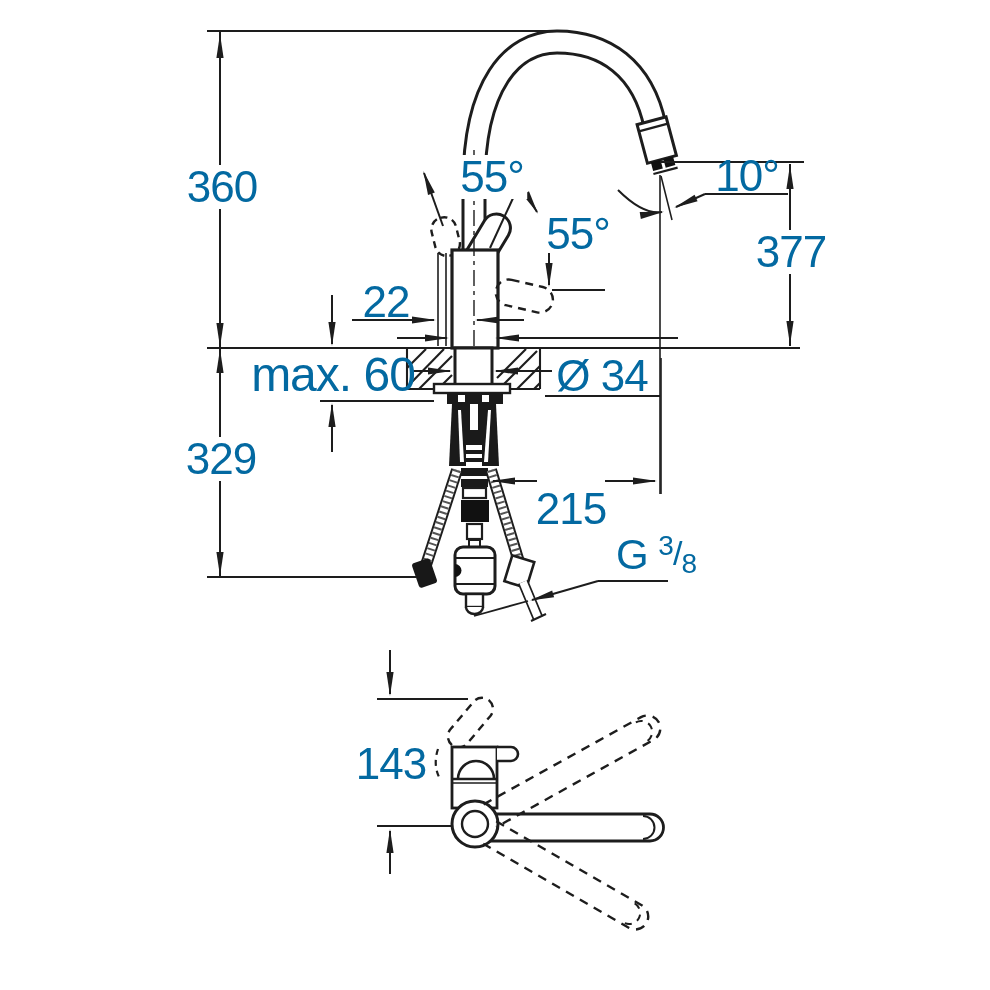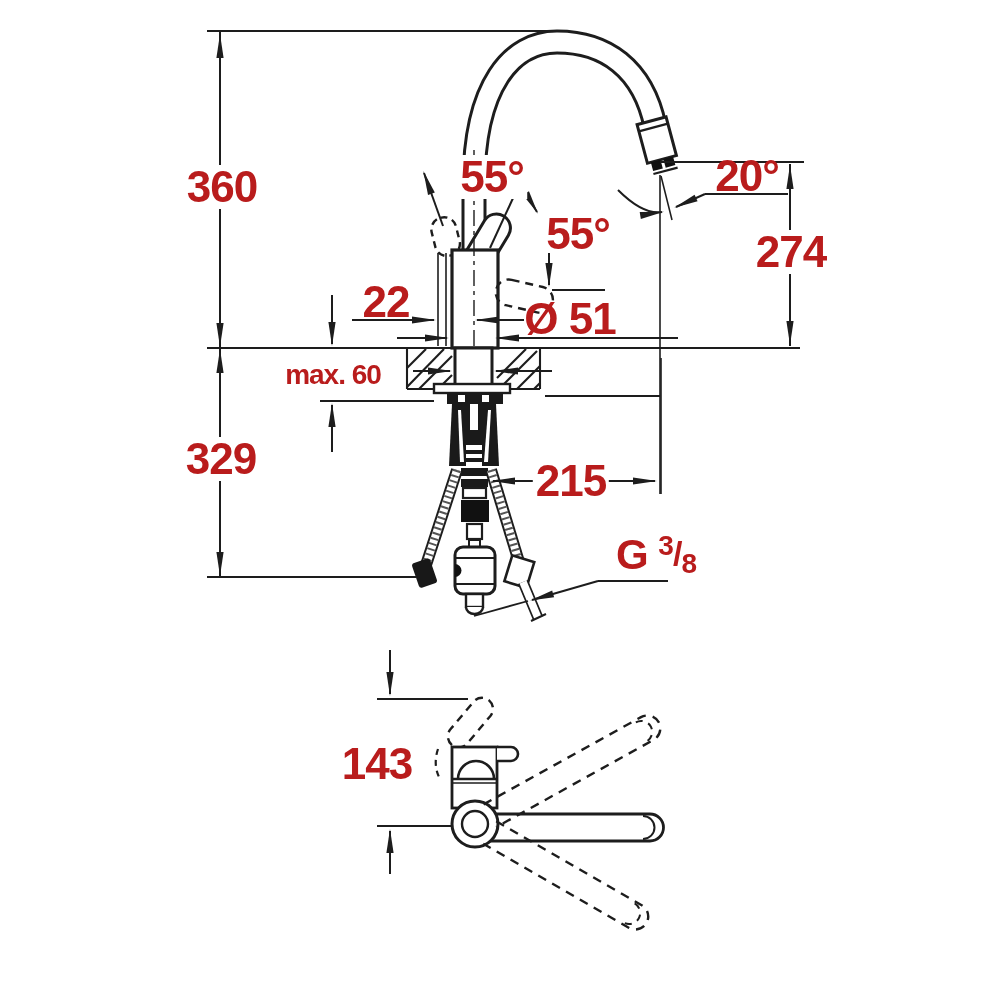--- a/index.html
+++ b/index.html
@@ -1,22 +1,22 @@
 <!DOCTYPE html>
 <html><head>
 <meta charset="utf-8">
 <style>
   html,body{margin:0;padding:0;background:#fff;}
   #stage{position:relative;width:990px;height:990px;background:#ffffff;overflow:hidden;
          font-family:"Liberation Sans",sans-serif;}
   #stage svg{position:absolute;left:0;top:0;}
-  .dim{position:absolute;transform:translate(-50%,-50%);font-size:44px;color:#b91c1c;
-       white-space:nowrap;line-height:1;letter-spacing:-1px;font-weight:bold;}
+  .dim{position:absolute;transform:translate(-50%,-50%);font-size:44px;color:#0369a1;
+       white-space:nowrap;line-height:1;letter-spacing:-1px;}
   .dim.bg{background:#ffffff;padding:0 3px;}
-  .dim.small{font-size:28px;}
+  .dim.small{font-size:48px;}
   .thread{font-size:42px;}
   .thread .sup{font-size:28px;position:relative;top:-14px;}
   .thread .sep{font-size:34px;position:relative;top:-4px;}
   .thread .sub{font-size:28px;position:relative;top:4px;}
 </style>
 </head>
 <body>
 
 <div id="stage">
 <svg width="990" height="990" viewBox="0 0 990 990">
@@ -220,21 +220,21 @@
     <line x1="390" y1="650" x2="390" y2="694" marker-end="url(#arw)"></line>
     <line x1="377" y1="826" x2="452" y2="826"></line>
     <line x1="390" y1="874" x2="390" y2="831" marker-end="url(#arw)"></line>
   </g>
 </svg>
 
 <div class="dim bg" style="left:222px;top:187px">360</div>
 <div class="dim bg" style="left:221px;top:459px">329</div>
 <div class="dim bg" style="left:492px;top:177px">55°</div>
 <div class="dim" style="left:578px;top:234px">55°</div>
-<div class="dim" style="left:747px;top:176px">20°</div>
-<div class="dim bg" style="left:791px;top:252px">274</div>
+<div class="dim" style="left:747px;top:176px">10°</div>
+<div class="dim bg" style="left:791px;top:252px">377</div>
 <div class="dim" style="left:386px;top:302px">22</div>
-<div class="dim" style="left:570px;top:319px">Ø 51</div>
 <div class="dim small" style="left:333px;top:375px">max. 60</div>
-<div class="dim bg" style="left:571px;top:481px">215</div>
-<div class="dim" style="left:377px;top:764px">143</div>
+<div class="dim" style="left:602px;top:376px">Ø 34</div>
+<div class="dim bg" style="left:571px;top:509px">215</div>
+<div class="dim" style="left:391px;top:764px">143</div>
 <div class="dim thread" style="left:656px;top:555px"><span>G</span>&nbsp;<span class="sup">3</span><span class="sep">/</span><span class="sub">8</span></div>
 </div>
 
 </body></html>

